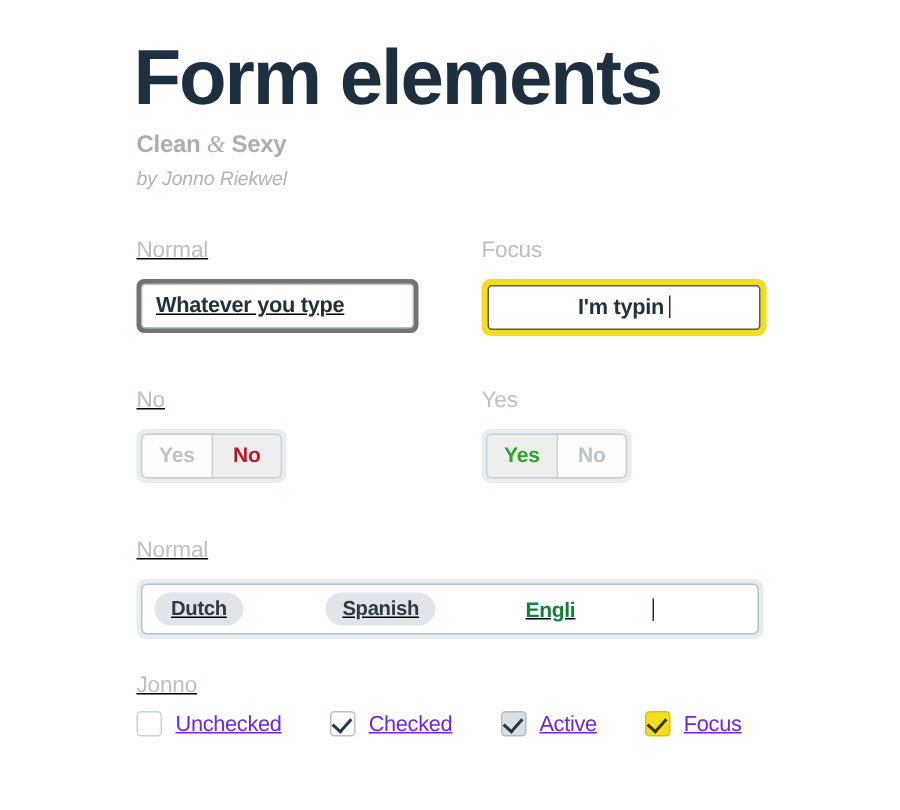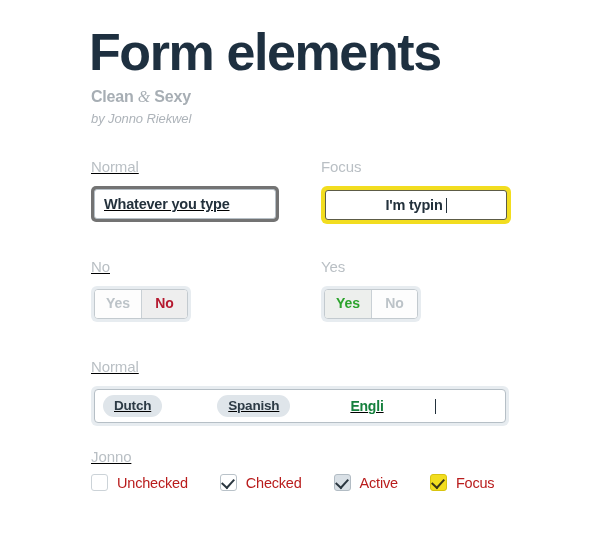--- a/index.html
+++ b/index.html
@@ -256,22 +256,23 @@
     width: 6px;
     height: 10px;
     border: solid #2b3740;
     border-width: 0 2px 2px 0;
     transform: rotate(42deg);
   }
   .box.focus .tick { border-color: #3a3517; }
 
   .check-label {
     font-size: 14.5px;
-    color: #b91c1c;
-    letter-spacing: -0.2px;
+    color: #6d28d9;
+    letter-spacing: -0.2px;
+    text-decoration: underline;
   }
 </style>
 </head>
 <body>
 
 <div class="page">
 
   <div class="header">
     <h1 class="title">Form elements</h1>
     <div class="subtitle"><span>Clean </span><span class="amp">&amp;</span><span> Sexy</span></div>

